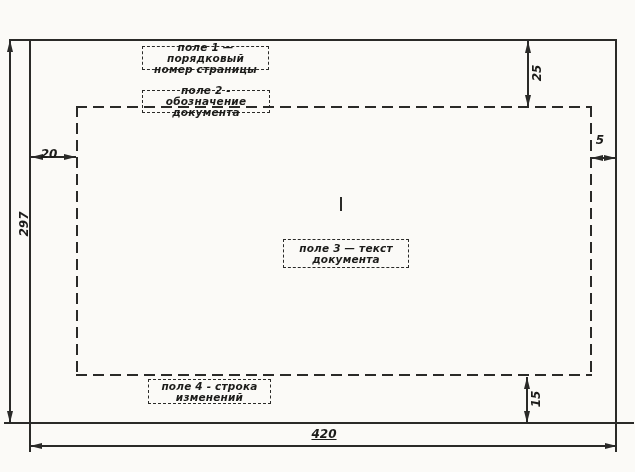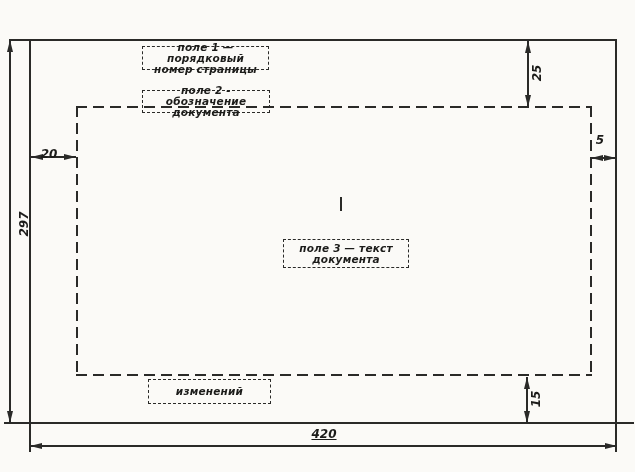--- a/index.html
+++ b/index.html
@@ -86,16 +86,17 @@
     <span>документа</span>
   </div>
 
   <div class="ln" style="left:340px; top:197px; width:2px; height:14px;"></div>
   <div class="fbox" style="left:283px; top:207px; width:126px; height:29px;margin-top:32px;">
     <span>поле 3 — текст</span>
     <span>документа</span>
   </div>
 
   <div class="fbox" style="left:148px; top:379px; width:123px; height:25px;">
+    <span>поле 4 - строка</span>
     <span>изменений</span>
   </div>
 
 </div>
 
 </body></html>

